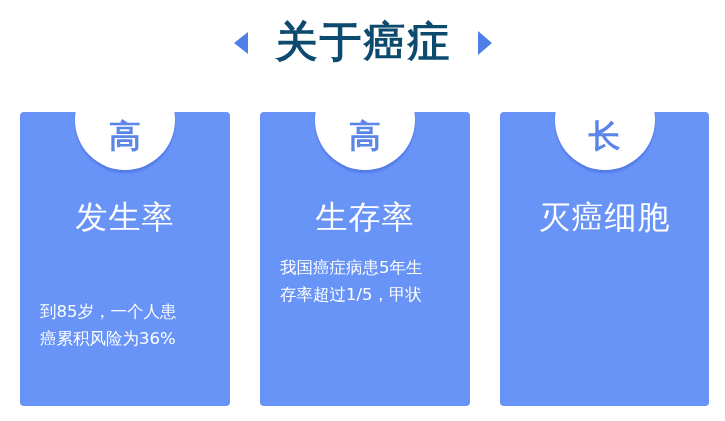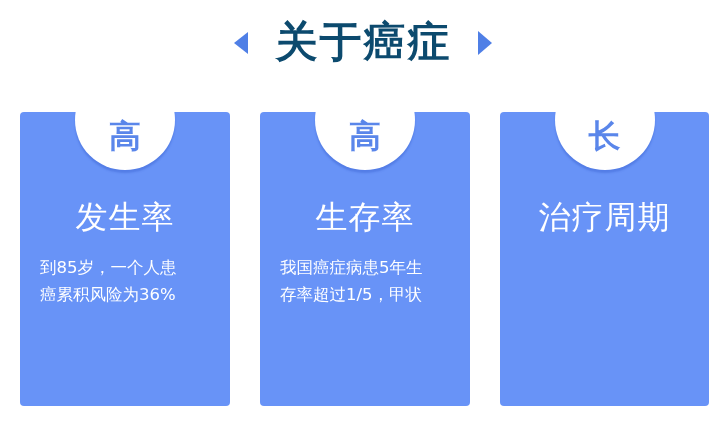--- a/index.html
+++ b/index.html
@@ -97,21 +97,21 @@
     .desc {
       position: absolute;
       left: 20px;
       right: 14px;
       top: 142px;
       font-size: 16.5px;
       line-height: 27px;
       color: #ffffff;
       word-break: break-all;
     }
-    .card-1 .desc { right: 36px; }
+    .card-1 .desc { right: 36px; margin-top: 44px; }
     .desc .line { display: block; white-space: nowrap; }
   </style>
 </head>
 <body>
 
 <div class="header">
   <span class="arrow-left"></span>
   <span class="title">关于癌症</span>
   <span class="arrow-right"></span>
 </div>
@@ -135,14 +135,14 @@
   <div class="desc">
     <span class="line">我国癌症病患5年生</span>
     <span class="line">存率超过1/5，甲状</span>
   </div>
 </div>
 
 <div class="card card-3">
   <div class="badge">
     <span class="badge-char">长</span>
   </div>
-  <div class="subtitle">治疗周期</div>
+  <div class="subtitle">灭癌细胞</div>
 </div>
 
 </body></html>

